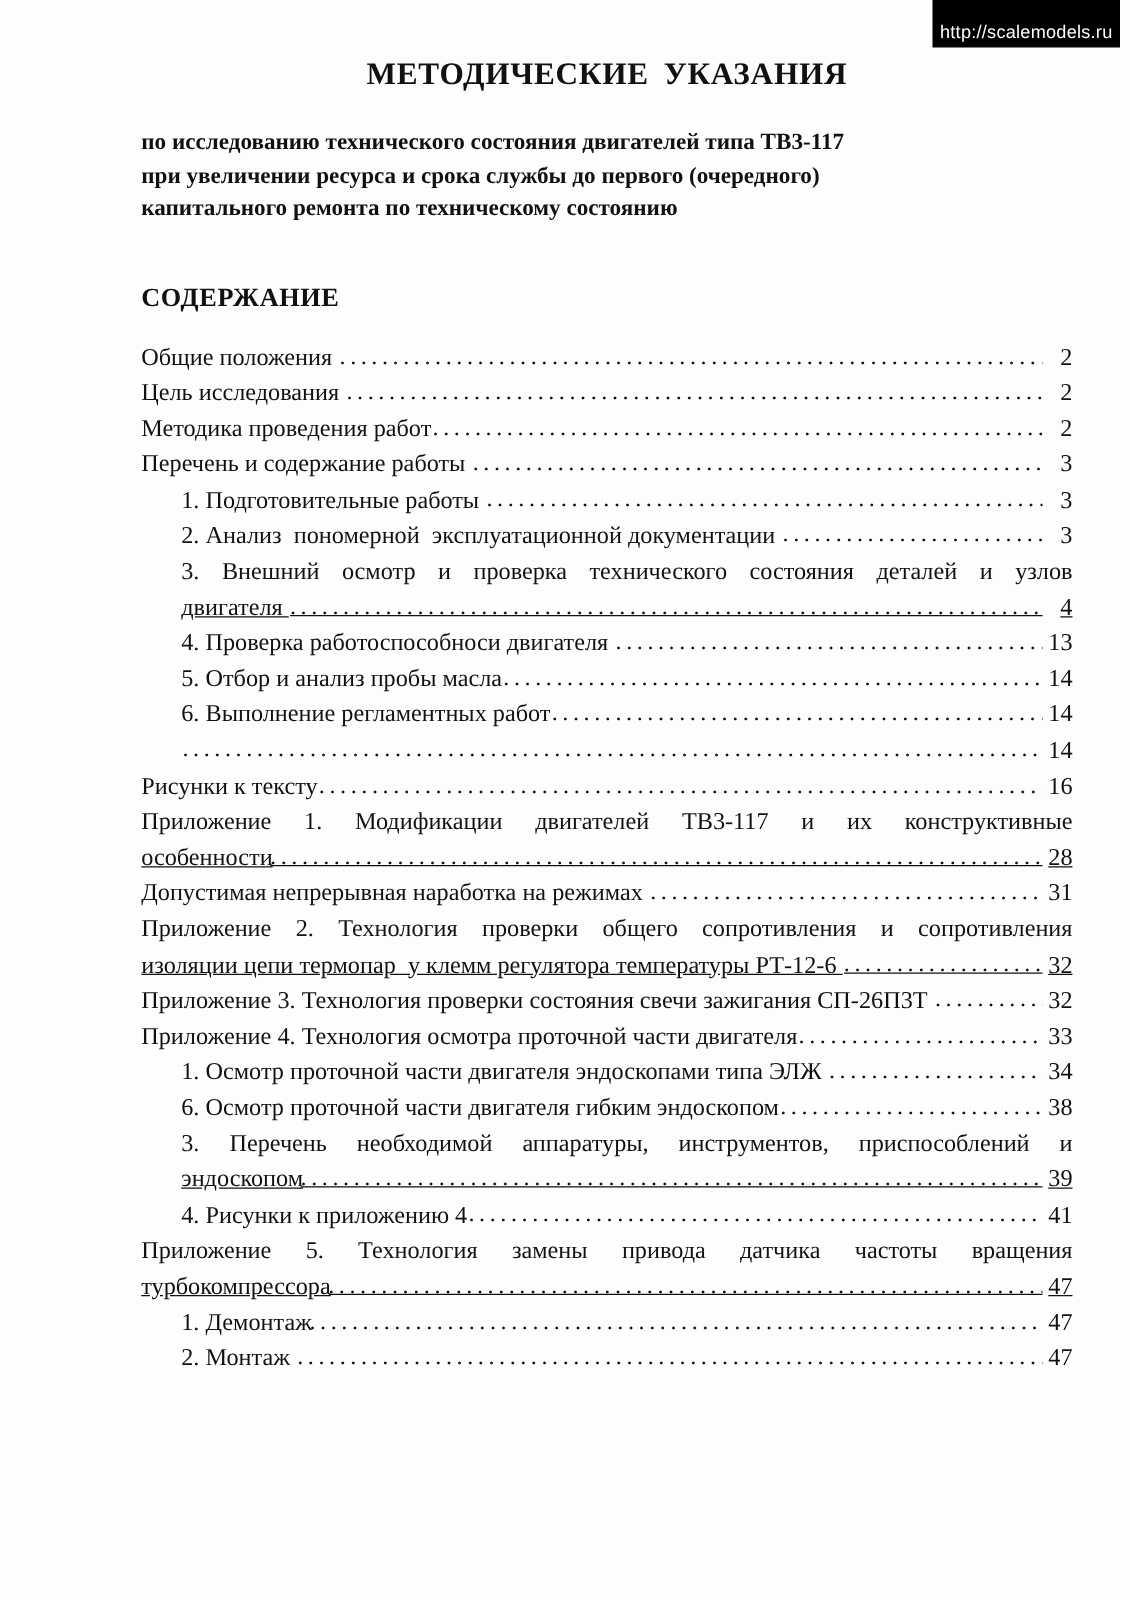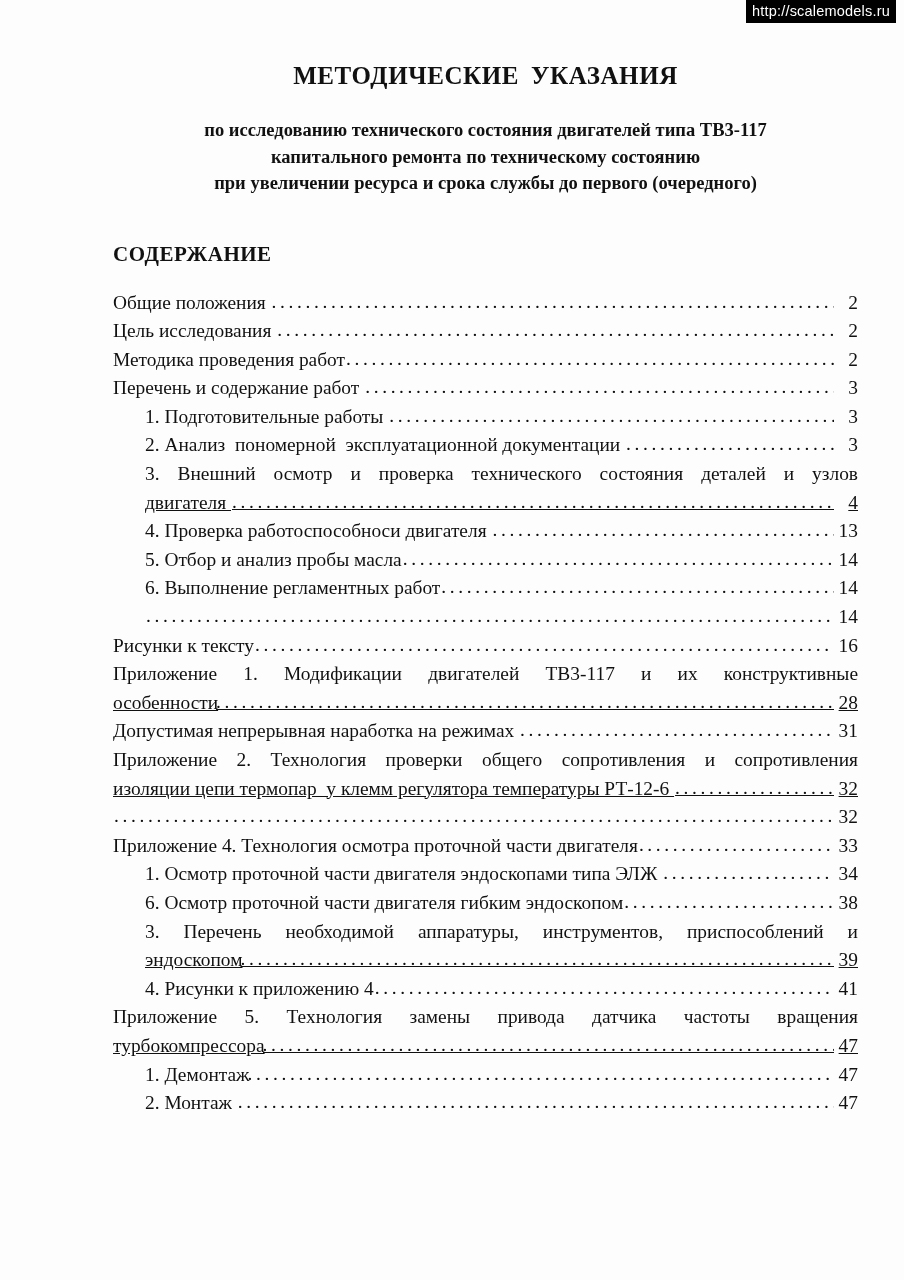--- a/index.html
+++ b/index.html
@@ -20,49 +20,48 @@
   
   .watermark {
     position: absolute;
     top: 0;
     right: 8px;
     background: #000000;
     color: #ffffff;
     font-family: "Liberation Sans", "DejaVu Sans", sans-serif;
     font-size: 14.5px;
     line-height: 20px;
-    padding: 1px 6px 2px 6px;
+    padding: 16px 6px 2px 6px;
     letter-spacing: 0.2px;
     white-space: nowrap;
     z-index: 20;
   }
 
   
   .page {
     position: absolute;
     left: 113px;
     top: 0;
     width: 745px;
   }
 
   .doc-title {
     margin: 0;
-    padding-top: 61px;
+    padding-top: 45px;
     text-align: center;
     font-size: 25px;
     font-weight: bold;
     letter-spacing: 0.6px;
     word-spacing: 5px;
     line-height: 30px;
   }
 
   .subtitle {
     margin: 0;
     padding-top: 26px;
-    text-align: center;
     font-size: 18.5px;
     font-weight: bold;
     line-height: 26.5px;
   }
   .subtitle div { white-space: nowrap; }
 
   .contents-heading {
     margin: 0;
     padding-top: 45px;
     padding-bottom: 22px;
@@ -141,22 +140,22 @@
 <body>
 
 <div class="watermark">http://scalemodels.ru</div>
 
 <div class="page">
 
   <h1 class="doc-title">МЕТОДИЧЕСКИЕ  УКАЗАНИЯ</h1>
 
   <div class="subtitle">
     <div>по исследованию технического состояния двигателей типа ТВ3-117</div>
+    <div>при увеличении ресурса и срока службы до первого (очередного)</div>
     <div>капитального ремонта по техническому состоянию</div>
-    <div>при увеличении ресурса и срока службы до первого (очередного)</div>
   </div>
 
   <h2 class="contents-heading">СОДЕРЖАНИЕ</h2>
 
   <div class="toc">
 
     <div class="toc-entry">
       <span class="toc-label">Общие положения </span>
       <span class="leader"></span>
       <span class="toc-page">2</span>
@@ -168,21 +167,21 @@
       <span class="toc-page">2</span>
     </div>
 
     <div class="toc-entry">
       <span class="toc-label">Методика проведения работ</span>
       <span class="leader"></span>
       <span class="toc-page">2</span>
     </div>
 
     <div class="toc-entry">
-      <span class="toc-label">Перечень и содержание работ </span>
+      <span class="toc-label">Перечень и содержание работы </span>
       <span class="leader"></span>
       <span class="toc-page">3</span>
     </div>
 
     <div class="toc-entry indent">
       <span class="toc-label">1. Подготовительные работы </span>
       <span class="leader"></span>
       <span class="toc-page">3</span>
     </div>
 
@@ -242,20 +241,21 @@
     </div>
 
     <div class="toc-just">Приложение 2. Технология проверки общего сопротивления  и сопротивления</div>
     <div class="toc-cont">
       <span class="toc-label">изоляции цепи термопар  у клемм регулятора температуры РТ-12-6 </span>
       <span class="leader"></span>
       <span class="toc-page">32</span>
     </div>
 
     <div class="toc-entry">
+      <span class="toc-label">Приложение 3. Технология проверки состояния свечи зажигания СП-26П3Т </span>
       <span class="leader"></span>
       <span class="toc-page">32</span>
     </div>
 
     <div class="toc-entry">
       <span class="toc-label">Приложение 4. Технология осмотра проточной части двигателя</span>
       <span class="leader"></span>
       <span class="toc-page">33</span>
     </div>
 

